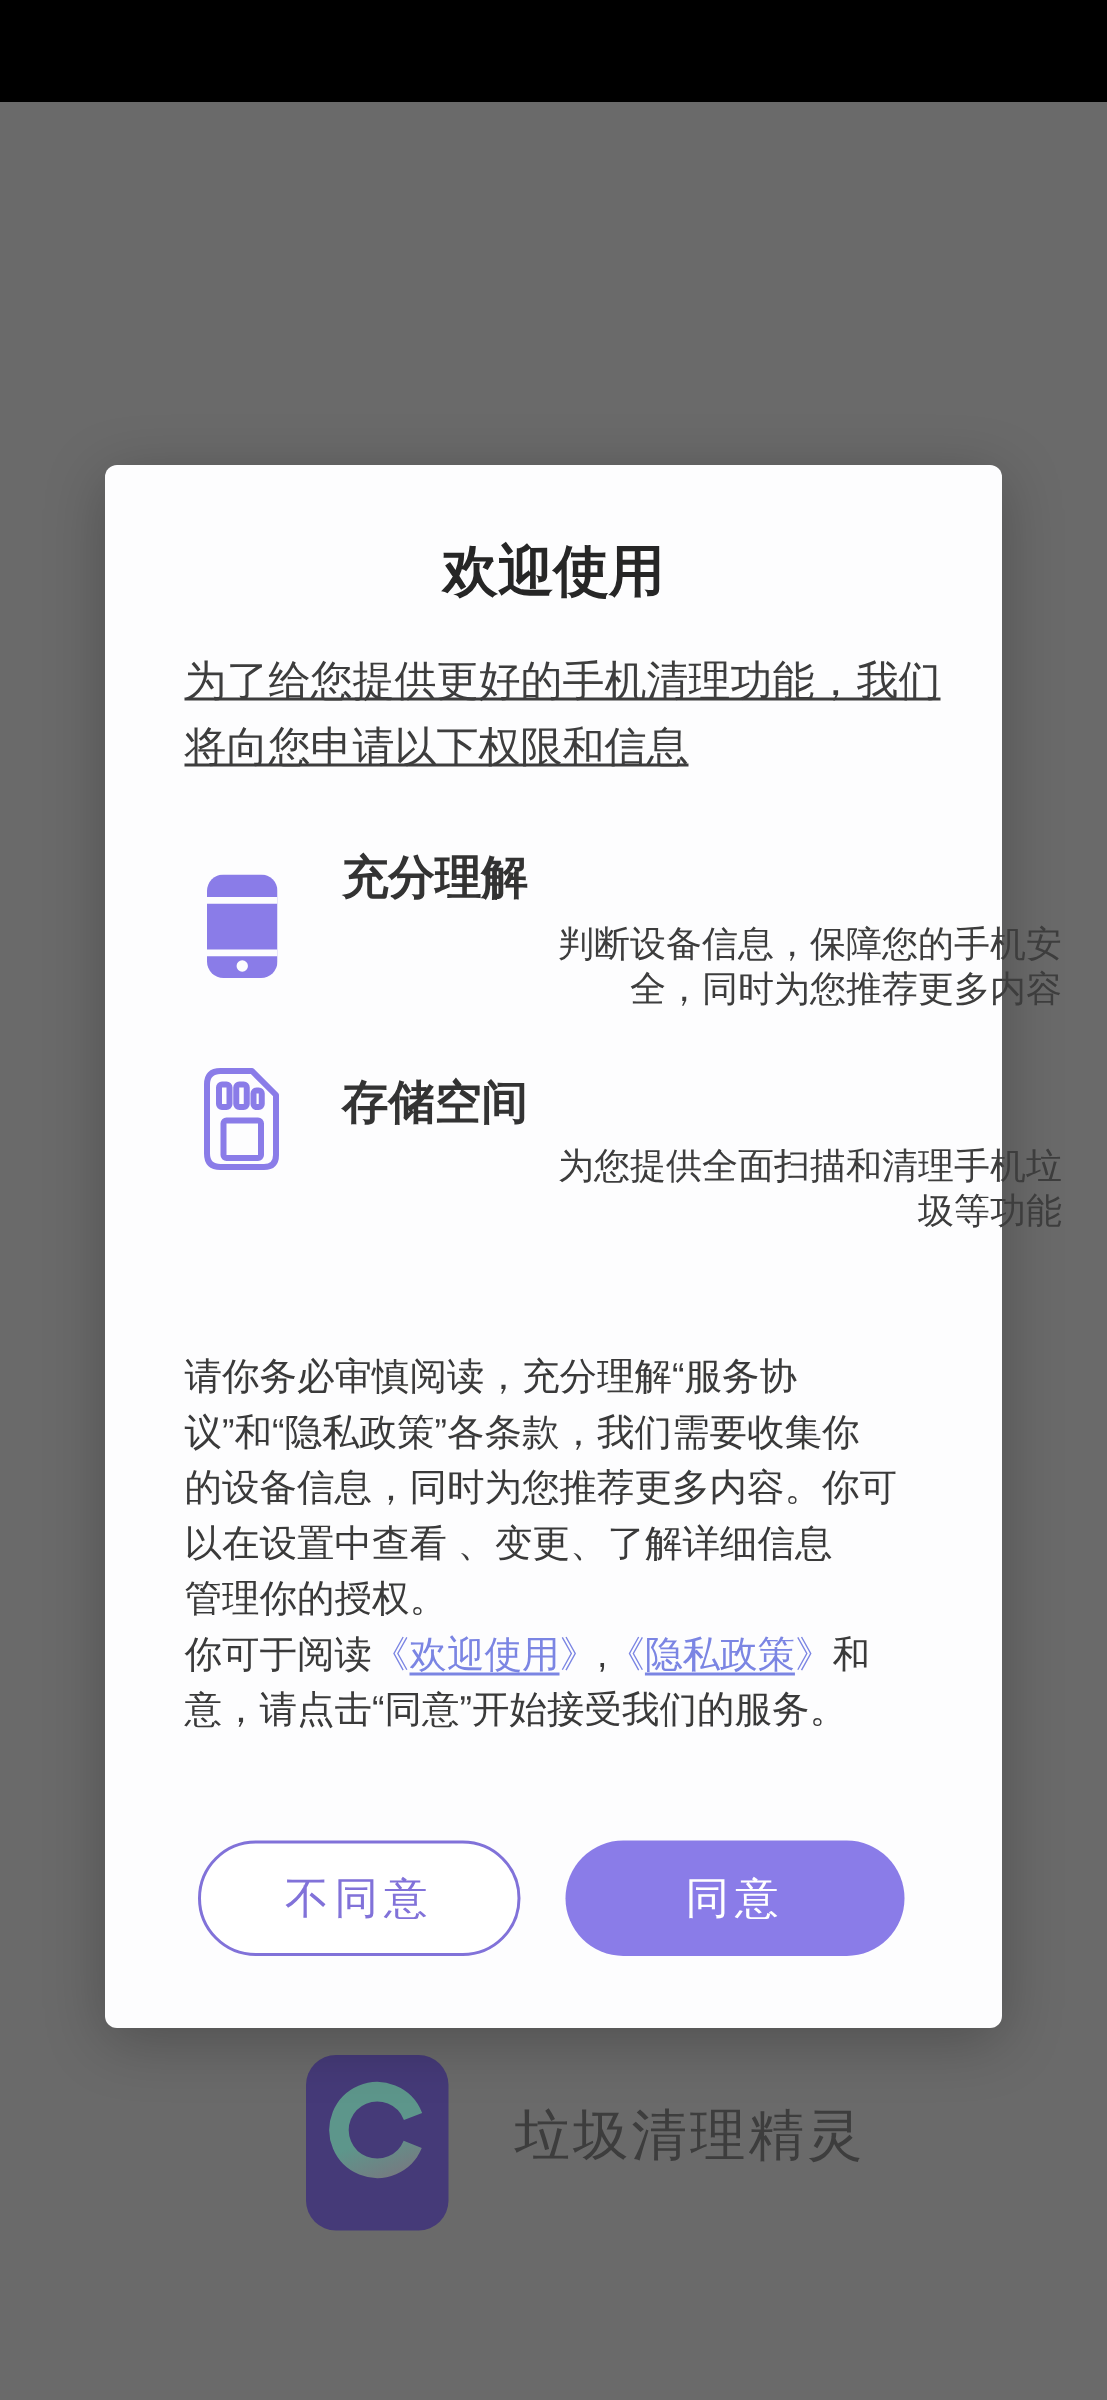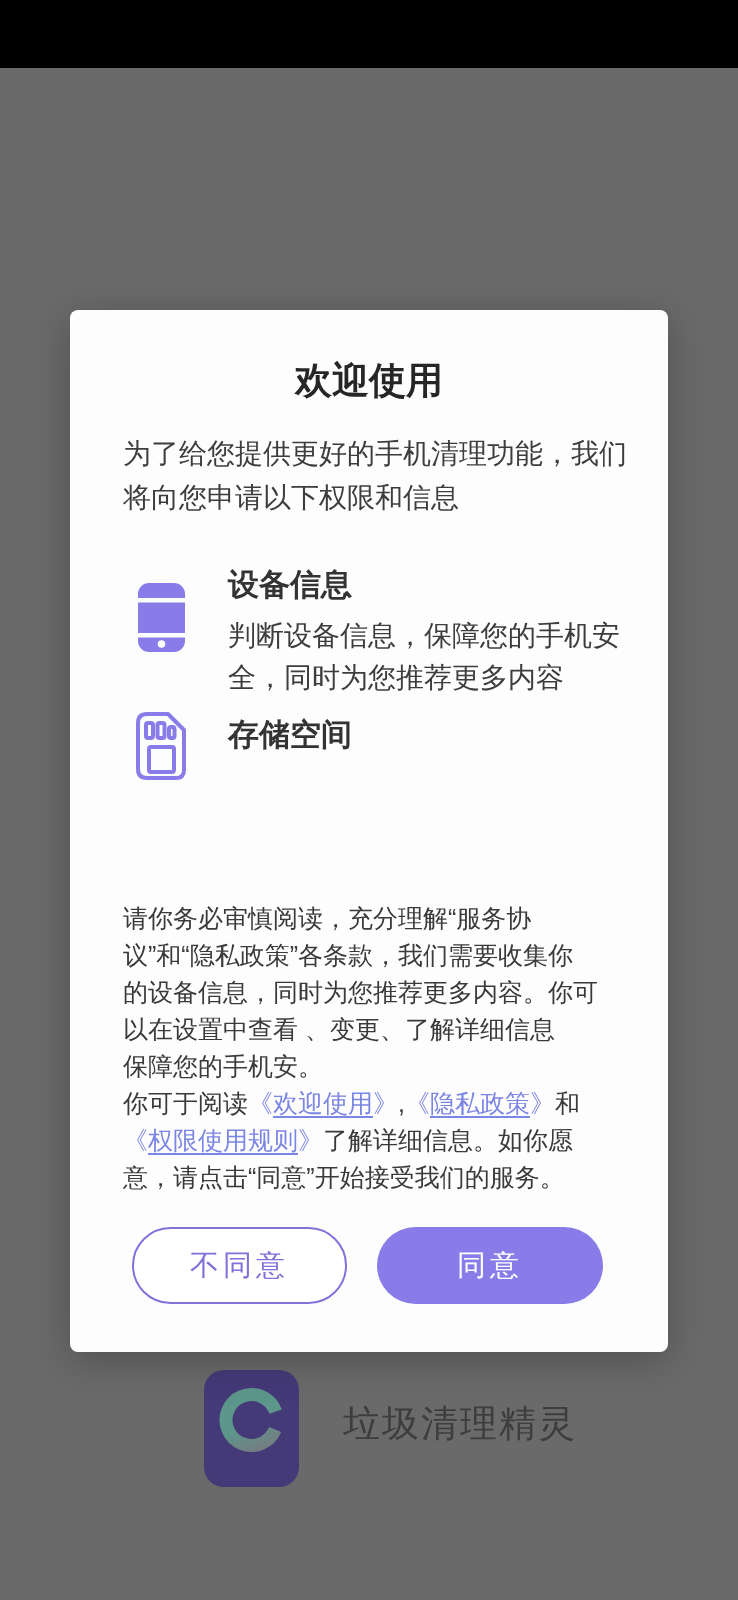--- a/index.html
+++ b/index.html
@@ -29,30 +29,31 @@
     box-shadow:0 8px 40px rgba(0,0,0,0.25);
   }
   .dlg-title {
     position:absolute; left:0; top:46px; width:100%; text-align:center;
     font-size:37px; font-weight:bold; color:var(--title_color,#262626);
   }
   .dlg-intro {
     position:absolute; left:53px; top:122px; width:545px;
     font-size:28px; line-height:44px; color:var(--body_color,#3d3d3d);
     white-space:pre-line;
+    text-decoration:underline;
   }
   .perm-icon-phone { position:absolute; left:68px; top:273px; }
   .perm-icon-sd    { position:absolute; left:66px; top:402px; }
   .perm-title-1 { position:absolute; left:158px; top:254px; }
   .perm-desc-1  { position:absolute; left:158px; top:305px; }
   .perm-title-2 { position:absolute; left:158px; top:404px; }
   .perm-desc-2  { position:absolute; left:158px; top:453px; }
   .perm-title { font-size:31px; font-weight:bold; color:#333; }
-  .perm-desc  { width:480px; font-size:28px; line-height:42px;
-                color:var(--body_color,#3d3d3d); white-space:pre-line; }
+  .perm-desc  { width:480px; font-size:24px; line-height:30px;
+                color:var(--body_color,#3d3d3d); white-space:pre-line;text-align:right; }
   .privacy {
     position:absolute; left:53px; top:590px; width:545px;
     font-size:25px; line-height:37px; color:#3a3a3a;
   }
   .privacy .plink {
     color:var(--link_color,#7b85e3); text-decoration:underline;
     text-underline-offset:4px; cursor:pointer;
   }
   .privacy .pcolor { color:var(--link_color,#7b85e3); }
   .btn {
@@ -98,43 +99,44 @@
 将向您申请以下权限和信息</div>
 
     <span class="perm-icon-phone">
       <svg width="47" height="69" viewBox="0 0 47 69">
         <rect x="0" y="0" width="47" height="69" rx="11" fill="var(--accent,#8a7ce8)"></rect>
         <rect x="0" y="15" width="47" height="4.5" fill="#fdfdfe"></rect>
         <rect x="0" y="50" width="47" height="4.5" fill="#fdfdfe"></rect>
         <circle cx="23.5" cy="61" r="3.8" fill="#fdfdfe"></circle>
       </svg>
     </span>
-    <div class="perm-title perm-title-1">设备信息</div>
+    <div class="perm-title perm-title-1">充分理解</div>
     <div class="perm-desc perm-desc-1">判断设备信息，保障您的手机安
 全，同时为您推荐更多内容</div>
 
     <span class="perm-icon-sd">
       <svg width="50" height="68" viewBox="0 0 50 68" fill="none" stroke="var(--accent,#8a7ce8)" stroke-width="4">
         <path d="M11 2 H32 L48 18 V58 Q48 66 40 66 H11 Q2 66 2 57 V11 Q2 2 11 2 Z" stroke-linejoin="round"></path>
         <rect x="10" y="11" width="7" height="15" rx="2"></rect>
         <rect x="21.5" y="11" width="7" height="15" rx="2"></rect>
         <rect x="33" y="15" width="5.5" height="11" rx="2"></rect>
         <rect x="13" y="35" width="25" height="25" rx="2"></rect>
       </svg>
     </span>
     <div class="perm-title perm-title-2">存储空间</div>
+    <div class="perm-desc perm-desc-2">为您提供全面扫描和清理手机垃
+圾等功能</div>
 
     <div class="privacy">
         <div><span>请你务必审慎阅读，充分理解“服务协</span></div>
         <div><span>议”和“隐私政策”各条款，我们需要收集你</span></div>
         <div><span>的设备信息，同时为您推荐更多内容。你可</span></div>
         <div><span>以在设置中查看 、变更、了解详细信息</span></div>
-        <div><span>保障您的手机安。</span></div>
+        <div><span>管理你的授权。</span></div>
         <div><span>你可于阅读</span><span class="pcolor">《</span><span class="plink">欢迎使用</span><span class="pcolor">》</span><span>,</span><span class="pcolor">《</span><span class="plink">隐私政策</span><span class="pcolor">》</span><span>和</span></div>
-        <div><span class="pcolor">《</span><span class="plink">权限使用规则</span><span class="pcolor">》</span><span>了解详细信息。如你愿</span></div>
         <div><span>意，请点击“同意”开始接受我们的服务。</span></div>
       </div>
 
     <button class="btn btn-outline">不同意</button>
     <button class="btn btn-solid">同意</button>
   </div>
 
 </div>
 
 </body></html>

